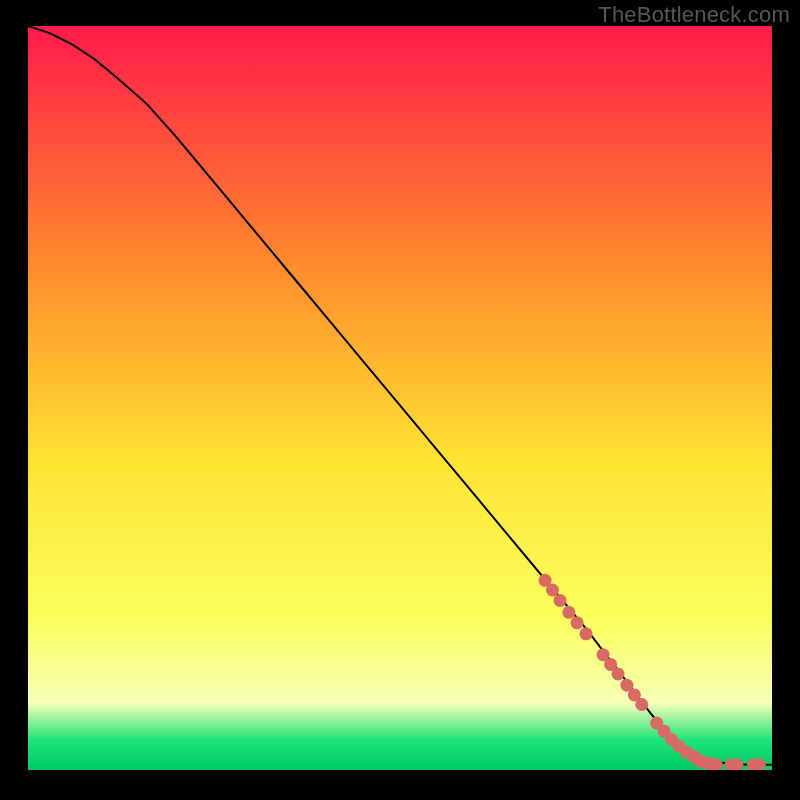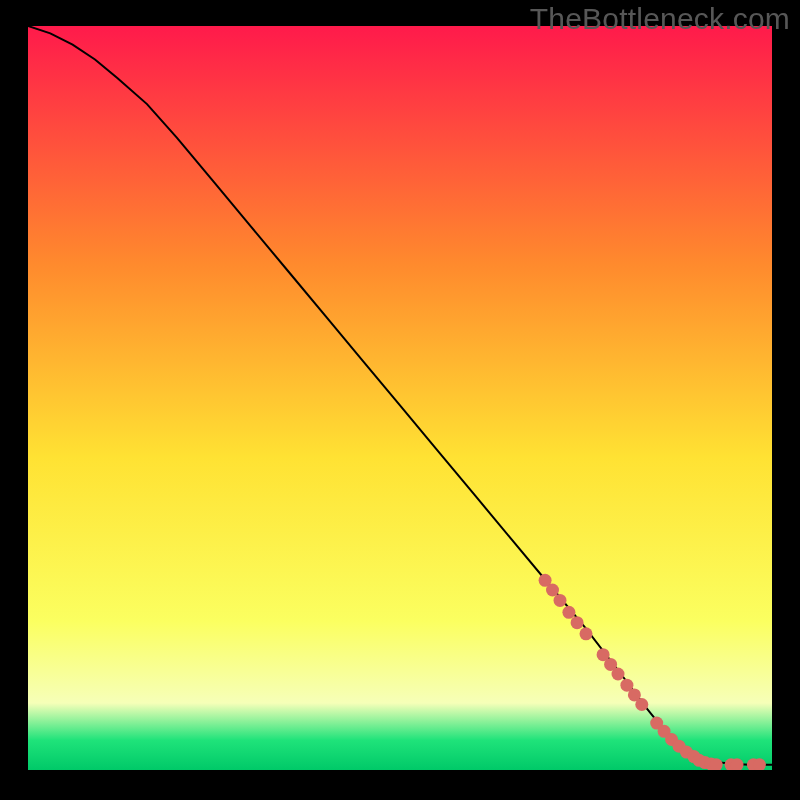--- a/index.html
+++ b/index.html
@@ -15,21 +15,21 @@
     position: relative;
     width: 800px;
     height: 800px;
     background: #000;
   }
   .watermark {
     position: absolute;
     top: 2px;
     right: 10px;
     color: #575757;
-    font-size: 30px;
+    font-size: 22px;
     font-weight: 500;
     letter-spacing: 0.2px;
     z-index: 5;
   }
   .plot-wrap {
     position: absolute;
     left: 28px;
     top: 26px;
     width: 744px;
     height: 744px;

